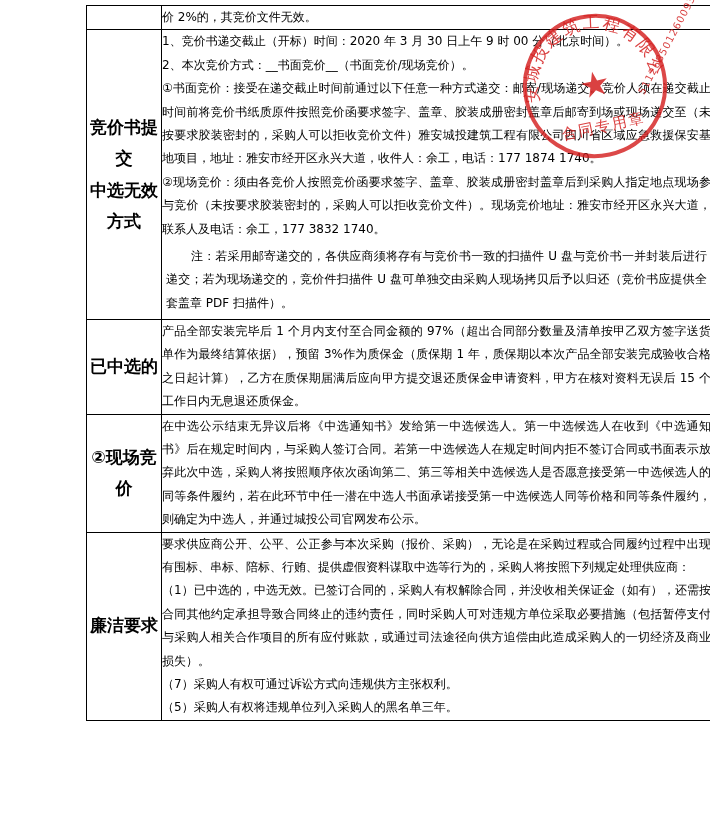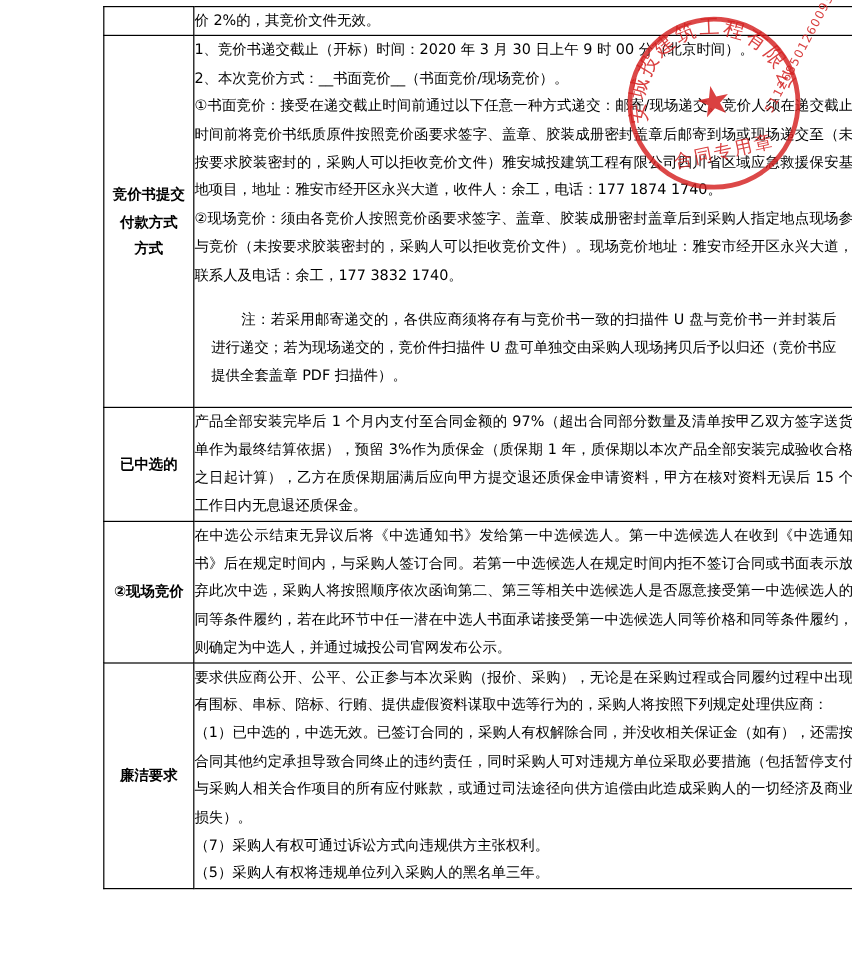--- a/index.html
+++ b/index.html
@@ -29,34 +29,34 @@
     table-layout: fixed;
   }
   table.doc td {
     border: 1px solid #000;
     vertical-align: middle;
     padding: 0;
   }
   td.label {
     width: 74px;
     text-align: center;
-    font-size: 12px;
+    font-size: 17px;
     font-weight: bold;
     letter-spacing: 0px;
     line-height: 1.85;
     padding: 4px 2px;
   }
   td.body {
     padding: 7px 9px 9px 9px;
     font-size: 12px;
     line-height: 1.95;
     text-align: justify;
   }
   p.ind {
-    margin: 14px;
+    margin: 4px;
     text-indent: 25px;
   }
   p.ind0 {
     margin: 0;
     text-indent: 0;
   }
   .label-stack span {
     display: block;
   }
   
@@ -93,21 +93,21 @@
       <td class="label"></td>
       <td class="body">
         <p class="ind0">价 2%的，其竞价文件无效。</p>
       </td>
     </tr>
 
     <tr>
       <td class="label">
         <span class="label-stack">
           <span>竞价书提交</span>
-          <span>付款方式</span>
+          <span>中选无效</span>
           <span>方式</span>
         </span>
       </td>
       <td class="body">
         <p class="ind0">1、竞价书递交截止（开标）时间：2020 年 3 月 30 日上午 9 时 00 分（北京时间）。</p>
         <p class="ind0">2、本次竞价方式：__书面竞价__（书面竞价/现场竞价）。</p>
         <p class="ind0">①书面竞价：接受在递交截止时间前通过以下任意一种方式递交：邮寄/现场递交。竞价人须在递交截止时间前将竞价书纸质原件按照竞价函要求签字、盖章、胶装成册密封盖章后邮寄到场或现场递交至（未按要求胶装密封的，采购人可以拒收竞价文件）雅安城投建筑工程有限公司四川省区域应急救援保安基地项目，地址：雅安市经开区永兴大道，收件人：余工，电话：177 1874 1740。</p>
         <p class="ind0">②现场竞价：须由各竞价人按照竞价函要求签字、盖章、胶装成册密封盖章后到采购人指定地点现场参与竞价（未按要求胶装密封的，采购人可以拒收竞价文件）。现场竞价地址：雅安市经开区永兴大道，联系人及电话：余工，177 3832 1740。</p>
         <p class="ind">注：若采用邮寄递交的，各供应商须将存有与竞价书一致的扫描件 U 盘与竞价书一并封装后进行递交；若为现场递交的，竞价件扫描件 U 盘可单独交由采购人现场拷贝后予以归还（竞价书应提供全套盖章 PDF 扫描件）。</p>
       </td>

